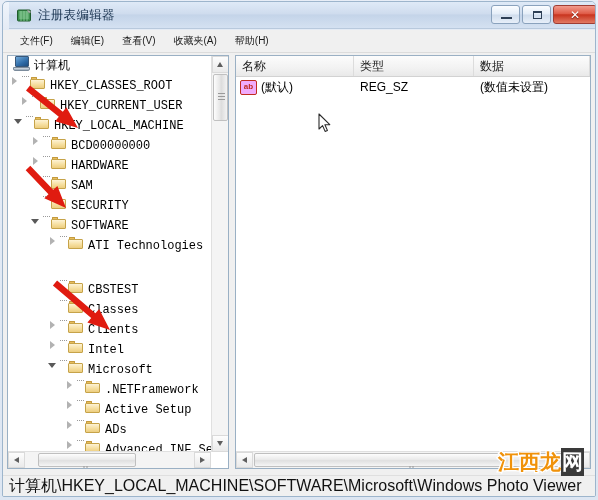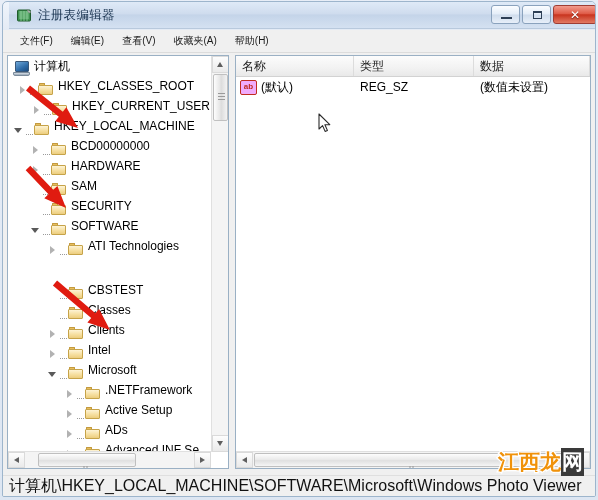--- a/index.html
+++ b/index.html
@@ -111,23 +111,23 @@
     overflow: hidden;
   }
   .tree-scroll {
     position: absolute; left: 0; top: 0;
     width: 204px; height: 396px;
     overflow: hidden;
   }
   .tree-row {
     position: relative;
     height: 20px;
-    display: flex; align-items: flex-end;
+    display: flex; align-items: flex-start;
     white-space: nowrap;
-    font-size: 12px; color: #000;
+    font-size: 12px; color: #000; font-family: Liberation Mono, monospace;
   }
   .tw-expander {
     width: 11px; height: 11px;
     margin-right: 1px;
     flex: 0 0 auto;
     position: relative;
   }
   .tw-expander.collapsed::before {
     content: "";
     position: absolute; left: 2px; top: 1px;
@@ -412,30 +412,30 @@
 
       <div class="tree-pane">
         <div class="tree-scroll" id="treeScroll">
             <div class="tree-row" style="padding-left: 5px;">
               <span class="computer-icon">
                 <span class="screen"></span>
                 <span class="base"></span>
               </span>
               <span class="node-label">计算机</span>
             </div>
-            <div class="tree-row" style="padding-left: 10px;">
+            <div class="tree-row" style="padding-left: 2px;">
               <span class="tw-expander collapsed"></span>
               <span class="tw-dots"></span>
               <span class="folder">
                 <span class="tab"></span>
                 <span class="body"></span>
               </span>
               <span class="node-label">HKEY_CLASSES_ROOT</span>
             </div>
-            <div class="tree-row" style="padding-left: 24px;">
+            <div class="tree-row" style="padding-left: 12px;">
               <span class="tw-expander collapsed"></span>
               <span class="tw-dots"></span>
               <span class="folder">
                 <span class="tab"></span>
                 <span class="body"></span>
               </span>
               <span class="node-label">HKEY_CURRENT_USER</span>
             </div>
             <div class="tree-row" style="padding-left: 6px;">
               <span class="tw-expander expanded"></span>

